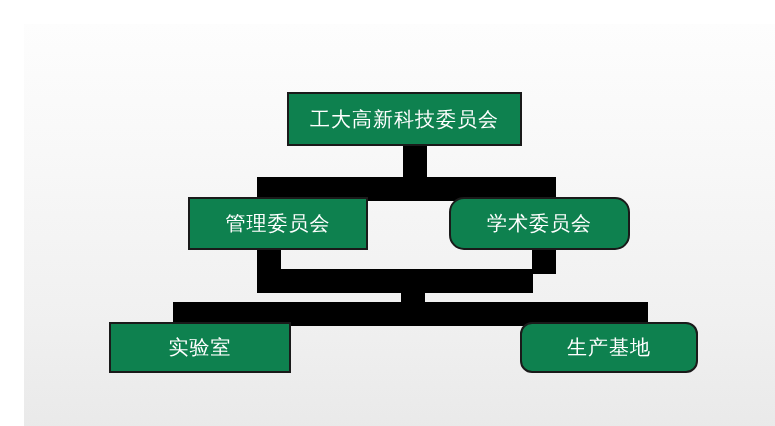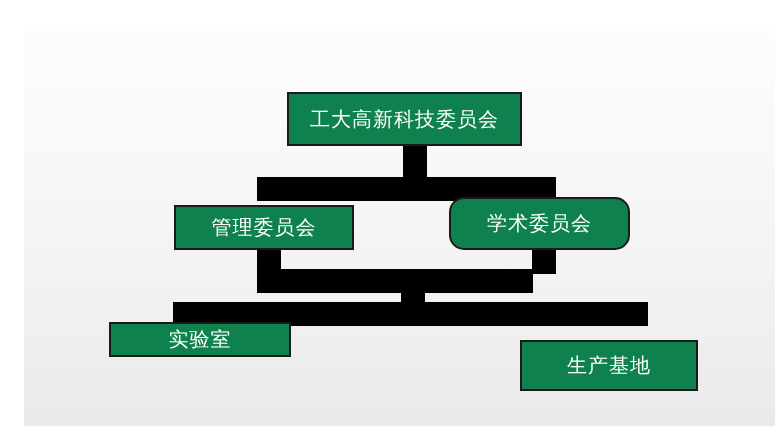--- a/index.html
+++ b/index.html
@@ -25,24 +25,24 @@
     border: 2px solid var(--node-border);
     color: var(--node-text);
     display: flex;
     align-items: center;
     justify-content: center;
     font-size: 20px;
     letter-spacing: 1px;
     white-space: nowrap;
   }
   .node-root        { left: 263px; top: 68px;  width: 235px; height: 54px; }
-  .node-management  { left: 150px; top: 173px; width: 180px; height: 45px; margin-top: 8px; }
+  .node-management  { left: 164px; top: 173px; width: 180px; height: 53px; }
   .node-academic    { left: 425px; top: 173px; width: 181px; height: 53px; border-radius: 15px; }
-  .node-laboratory  { left: 85px;  top: 298px; width: 182px; height: 35px; }
-  .node-production  { left: 496px; top: 316px; width: 178px; height: 51px; }
+  .node-laboratory  { left: 85px;  top: 298px; width: 182px; height: 51px; }
+  .node-production  { left: 496px; top: 298px; width: 178px; height: 51px; border-radius: 12px; }
   .line {
     position: absolute;
     background: var(--connector);
   }
   .vline { width: 1px; }
   .hline { height: 1px; }
   .l-root-down   { left: 379px; top: 122px; height: 31px; }
   .l-h-level12   { left: 233px; top: 153px; width: 276px; }
   .l-mgmt-top    { left: 233px; top: 153px; height: 21px; }
   .l-acad-top    { left: 508px; top: 153px; height: 21px; }

